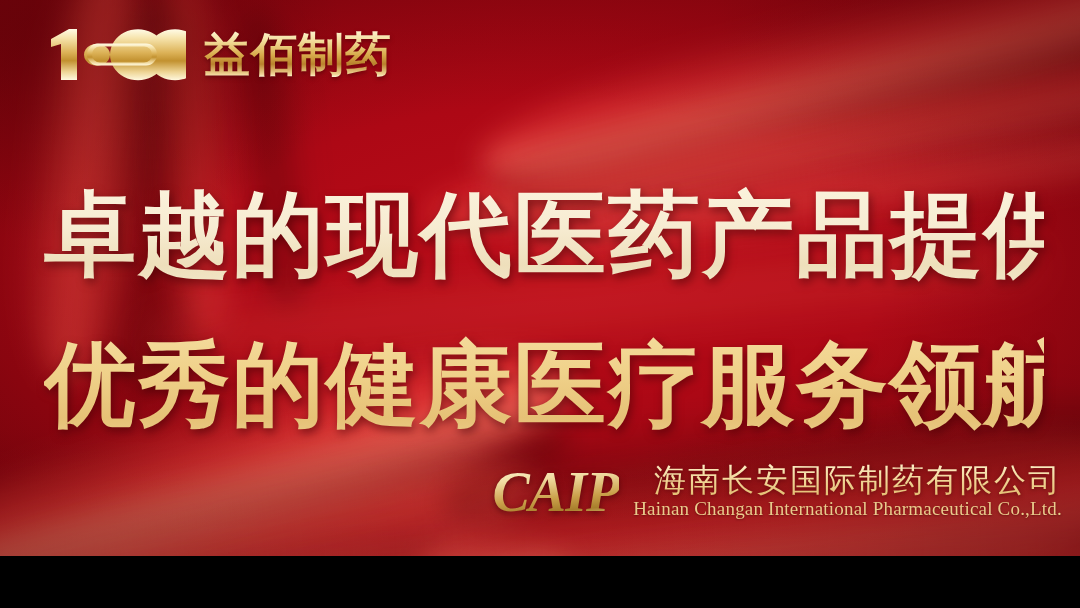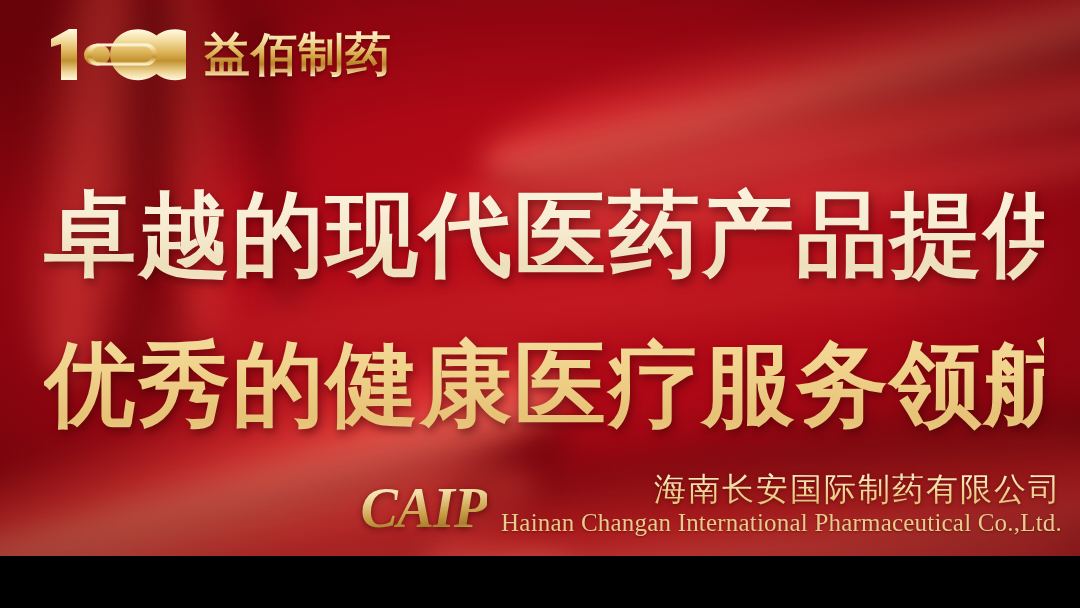--- a/index.html
+++ b/index.html
@@ -231,21 +231,21 @@
     -webkit-background-clip: text;
     background-clip: text;
     color: transparent;
     -webkit-text-fill-color: transparent;
   }
 
   
   .footer {
     position: absolute;
     right: 18px;
-    bottom: 16px;
+    bottom: 32px;
     display: flex;
     align-items: flex-end;
     gap: 14px;
   }
   .caip-mark {
     font-family: "Liberation Serif", "DejaVu Serif", serif;
     font-weight: bold;
     font-style: italic;
     font-size: 56px;
     line-height: 1;
@@ -273,21 +273,21 @@
     background: linear-gradient(180deg, #fdf0c8 0%, #f0d393 55%, #e2bc70 100%);
     -webkit-background-clip: text;
     background-clip: text;
     -webkit-text-fill-color: transparent;
     filter: drop-shadow(0 1px 2px rgba(60,0,4,.55));
     white-space: nowrap;
     text-align: right;
   }
   .company-en {
     font-family: "Liberation Serif", "DejaVu Serif", serif;
-    font-size: 25px;
+    font-size: 19px;
     line-height: 1.1;
     letter-spacing: .2px;
     color: #e9cb8c;
     text-shadow: 0 1px 2px rgba(60,0,4,.5);
     white-space: nowrap;
   }
 </style>
 </head>
 <body>
 

